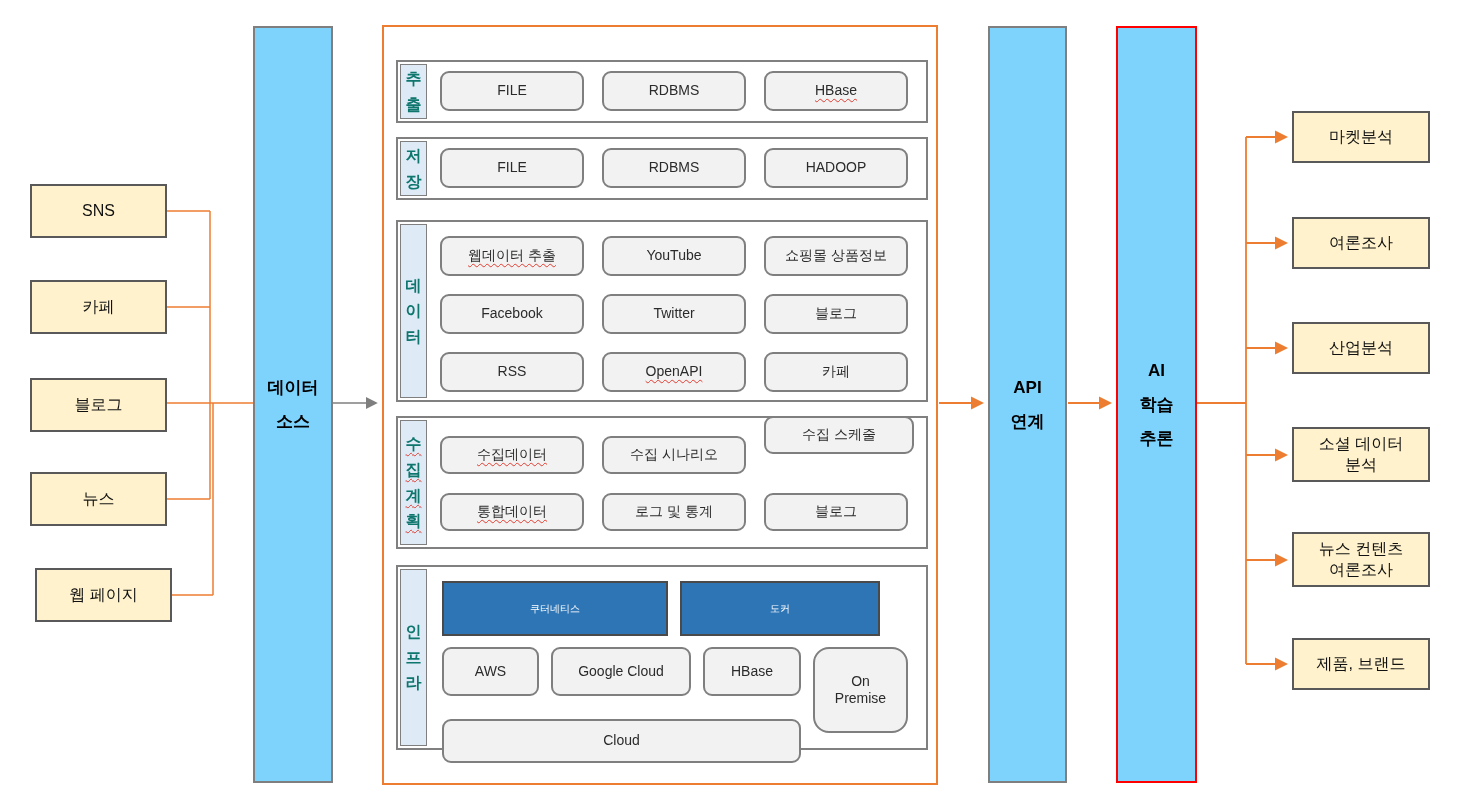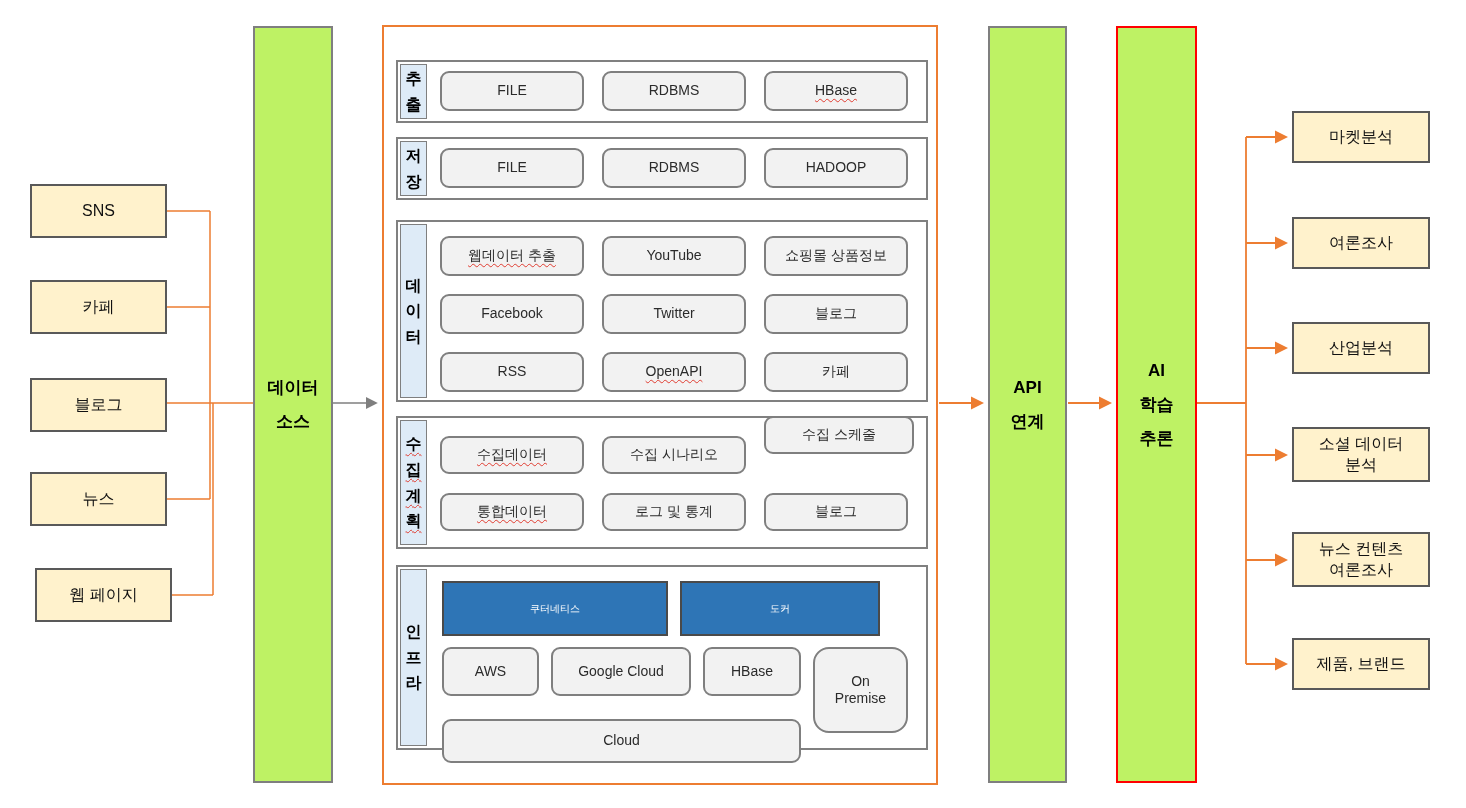--- a/index.html
+++ b/index.html
@@ -19,21 +19,21 @@
     border:2.5px solid #595959;
     display:flex;align-items:center;justify-content:center;
     font-size:16px;color:#111;text-align:center;line-height:1.3;
     box-sizing:border-box;
   }
   .ml{white-space:pre-line;}
 
   
   .pillar{
     position:absolute;
-    background:#bef264;
+    background:#7dd3fc;
     border:2px solid #7F7F7F;
     display:flex;align-items:center;justify-content:center;
     text-align:center;font-size:17px;font-weight:700;color:#000;
     line-height:2.0;box-sizing:border-box;
   }
   .pillar.red{border:2.5px solid #FF0000;}
 
   
   .collector{
     position:absolute;
@@ -48,21 +48,21 @@
     border:2px solid #808080;
     box-sizing:border-box;
   }
   .prow-label{
     position:absolute;left:2px;top:2px;bottom:2px;width:27px;
     background:#DEEBF7;border:1.5px solid #7F7F7F;box-sizing:border-box;
     display:flex;align-items:center;justify-content:center;
   }
   .prow-label span{
     display:block;width:17px;word-break:break-all;
-    font-size:16px;font-weight:700;color:#000000;line-height:1.6;text-align:center;
+    font-size:16px;font-weight:700;color:#0f766e;line-height:1.6;text-align:center;
   }
 
   
   .chip{
     position:absolute;
     background:#F2F2F2;
     border:2px solid #7F7F7F;border-radius:9px;
     display:flex;align-items:center;justify-content:center;
     font-size:14px;color:#2b2b2b;text-align:center;line-height:1.25;
     box-sizing:border-box;

